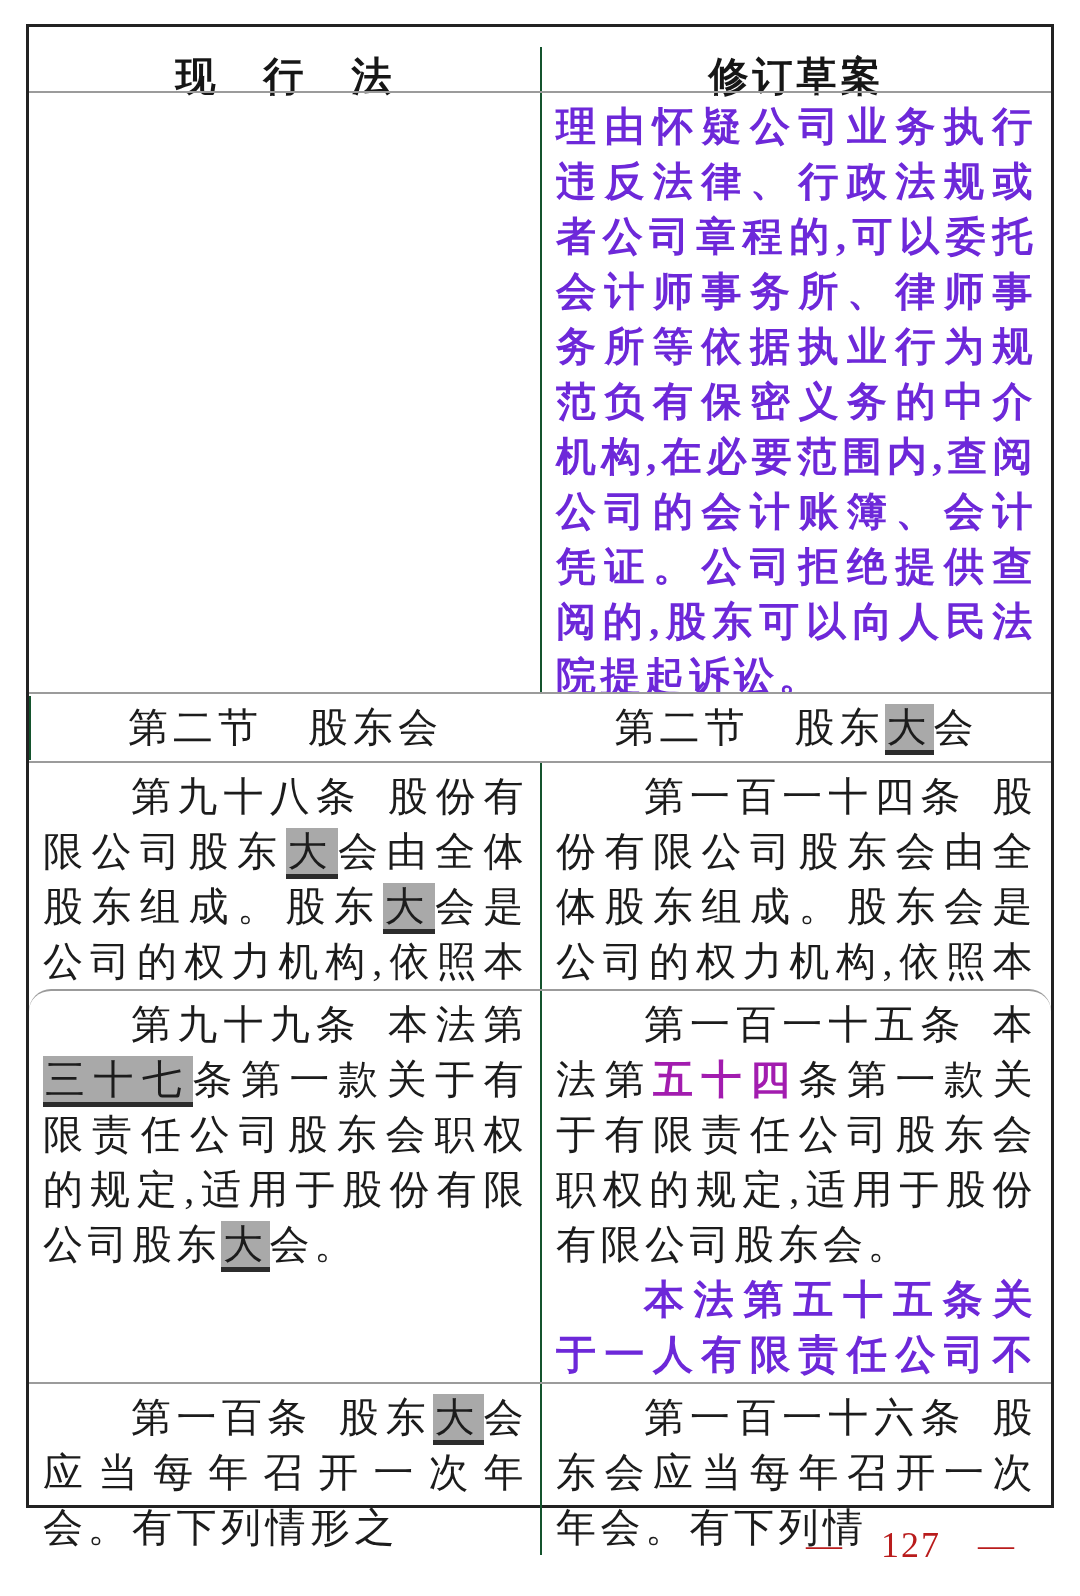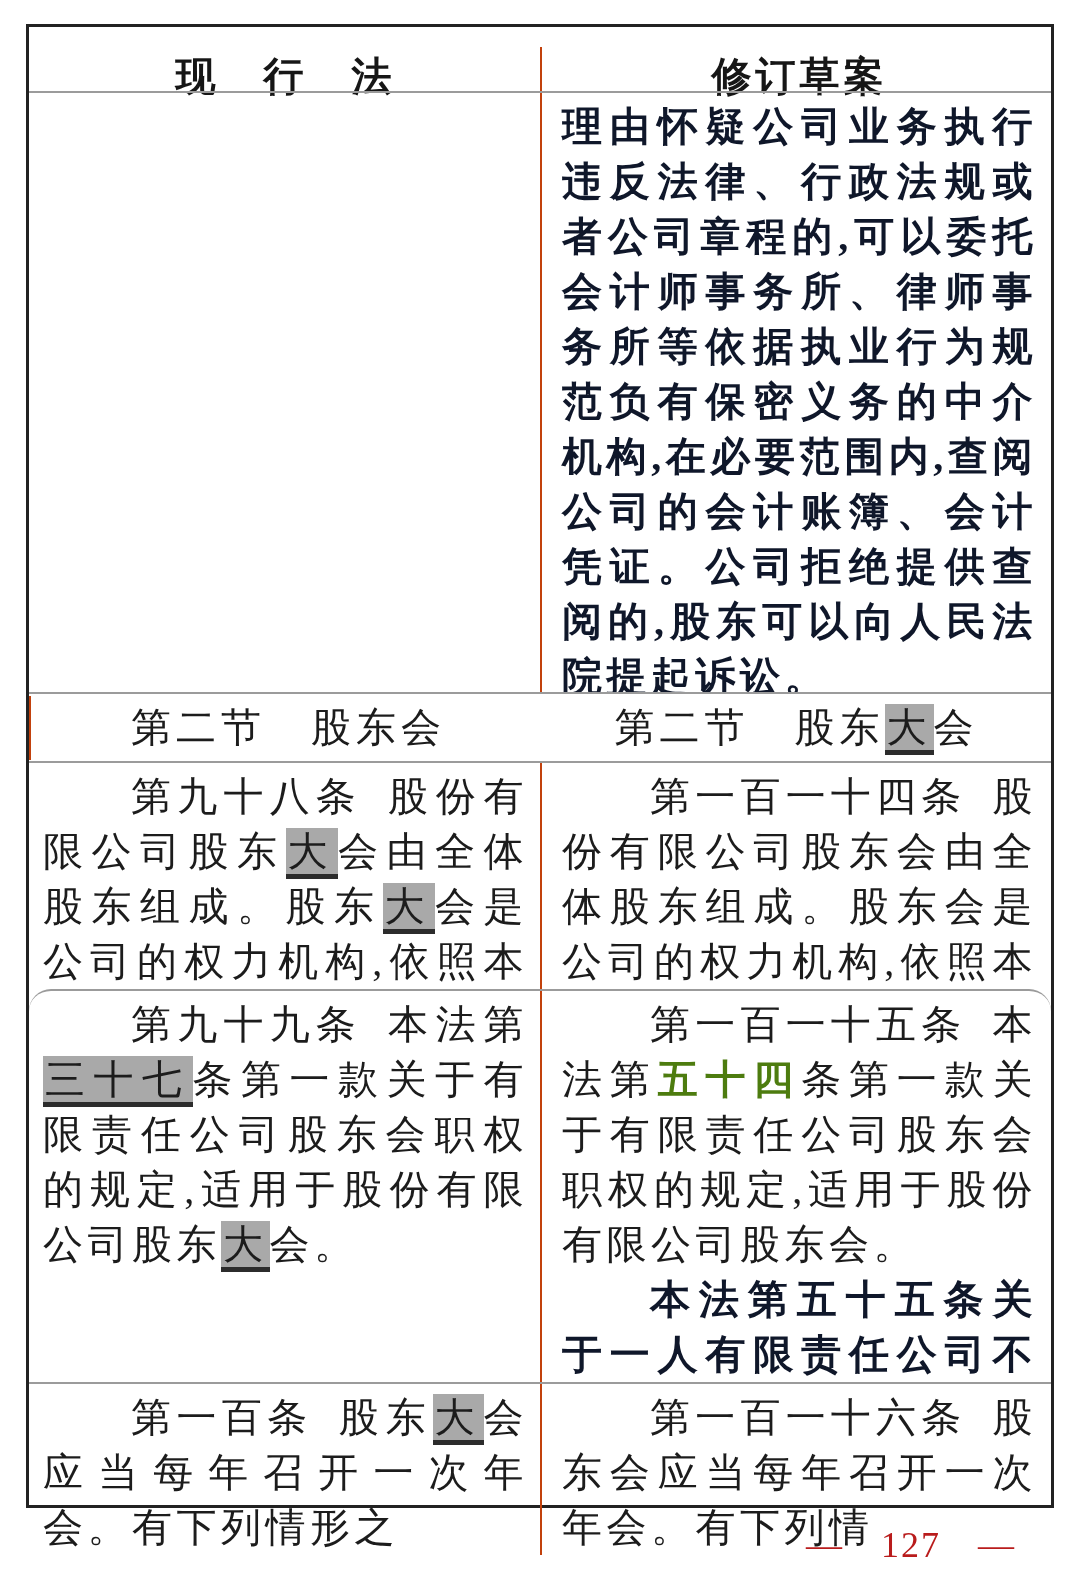--- a/index.html
+++ b/index.html
@@ -29,21 +29,21 @@
   }
   .trow + .trow{border-top:2px solid #9b9b9b;}
   .cell{
     width:50%;
     box-sizing:border-box;
     padding:6px 12px 0 14px;
     overflow:hidden;
     text-align:justify;
     text-justify:inter-character;
   }
-  .cell.rightcol{border-left:2px solid #c2410c;padding:6px 14px 0 20px;}
+  .cell.rightcol{border-left:2px solid #14532d;padding:6px 14px 0 14px;}
   
   .header-row{height:64px;align-items:center;}
   .header-row .cell{
     text-align:center;
     font-weight:bold;
     font-size:40px;
     line-height:60px;
     padding-top:0;
     letter-spacing:4px;
     margin-top:36px;
@@ -52,36 +52,36 @@
   p{margin:0;}
   .txt{
     font-size:40px;
     line-height:55px;
     letter-spacing:4.5px;
   }
   .indent{text-indent:88px;}
   
   .kai{font-weight:400;color:#1c1c1c;}
   
-  .song{font-weight:700;color:#0f172a;}
+  .song{font-weight:700;color:#6d28d9;}
   
   .art-num{
     font-weight:400;
     font-family:"Liberation Sans","DejaVu Sans",sans-serif;
     margin-right:26px;
     letter-spacing:3px;
   }
   
   .del{
     background:#a9a9a9;
     border-bottom:5px solid #2c2c2c;
     padding:1px 2px 0 2px;
   }
   
-  .new{font-weight:700;color:#4d7c0f;}
+  .new{font-weight:700;color:#a21caf;}
   .section-row{height:69px;align-items:center;}
   .section-row .cell{
     text-align:center;
     font-size:40px;
     line-height:64px;
     padding-top:0;
     letter-spacing:5px;
   }
   .r1{height:601px;}
   .r98{height:228px;}

